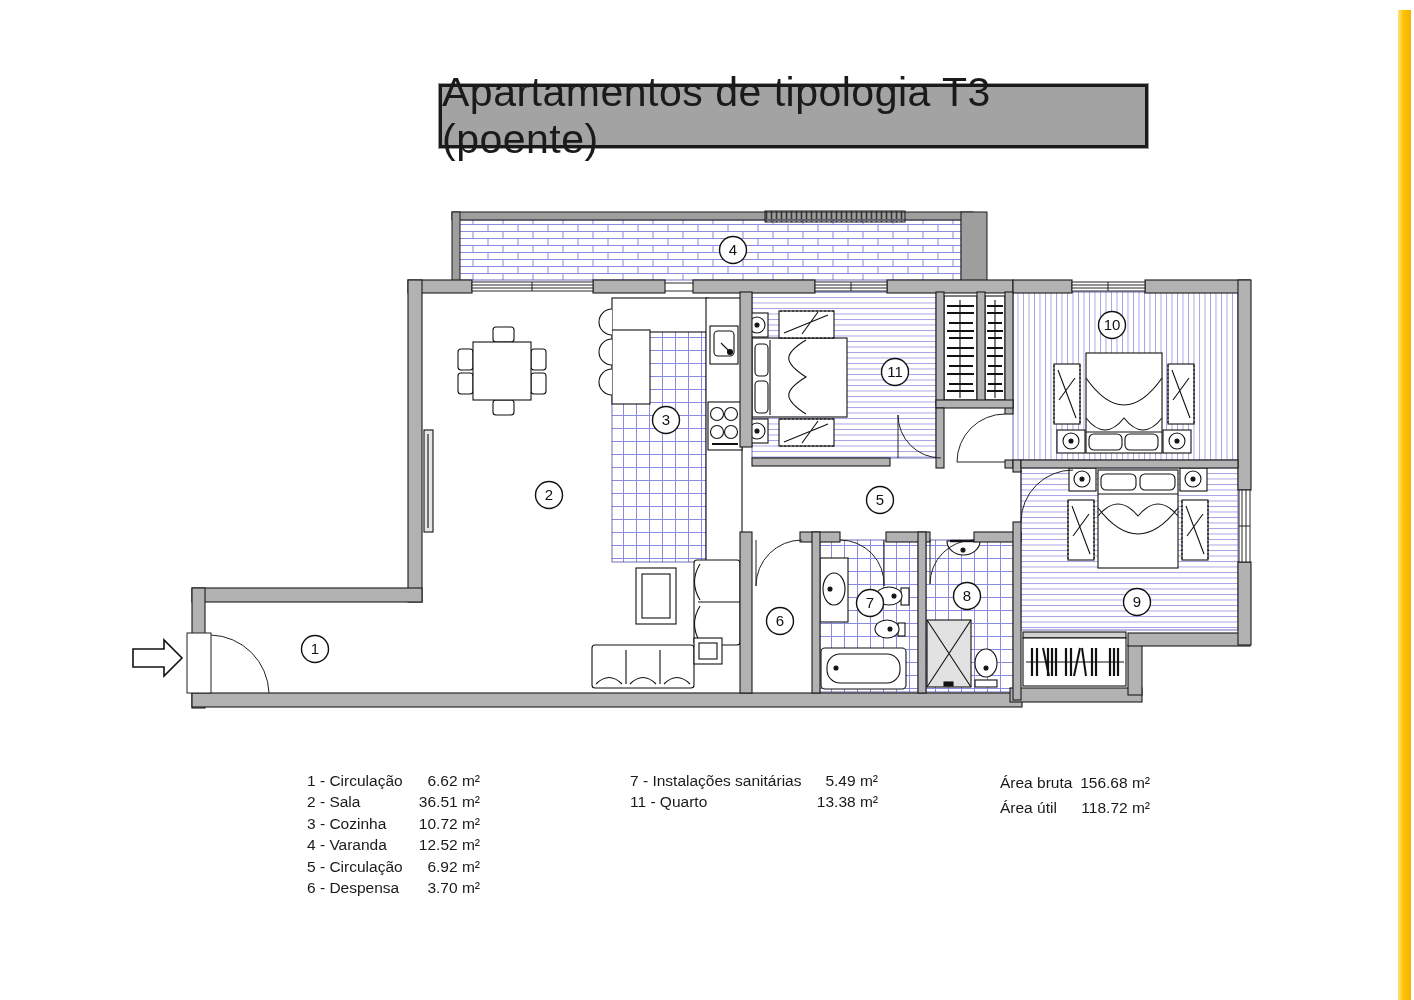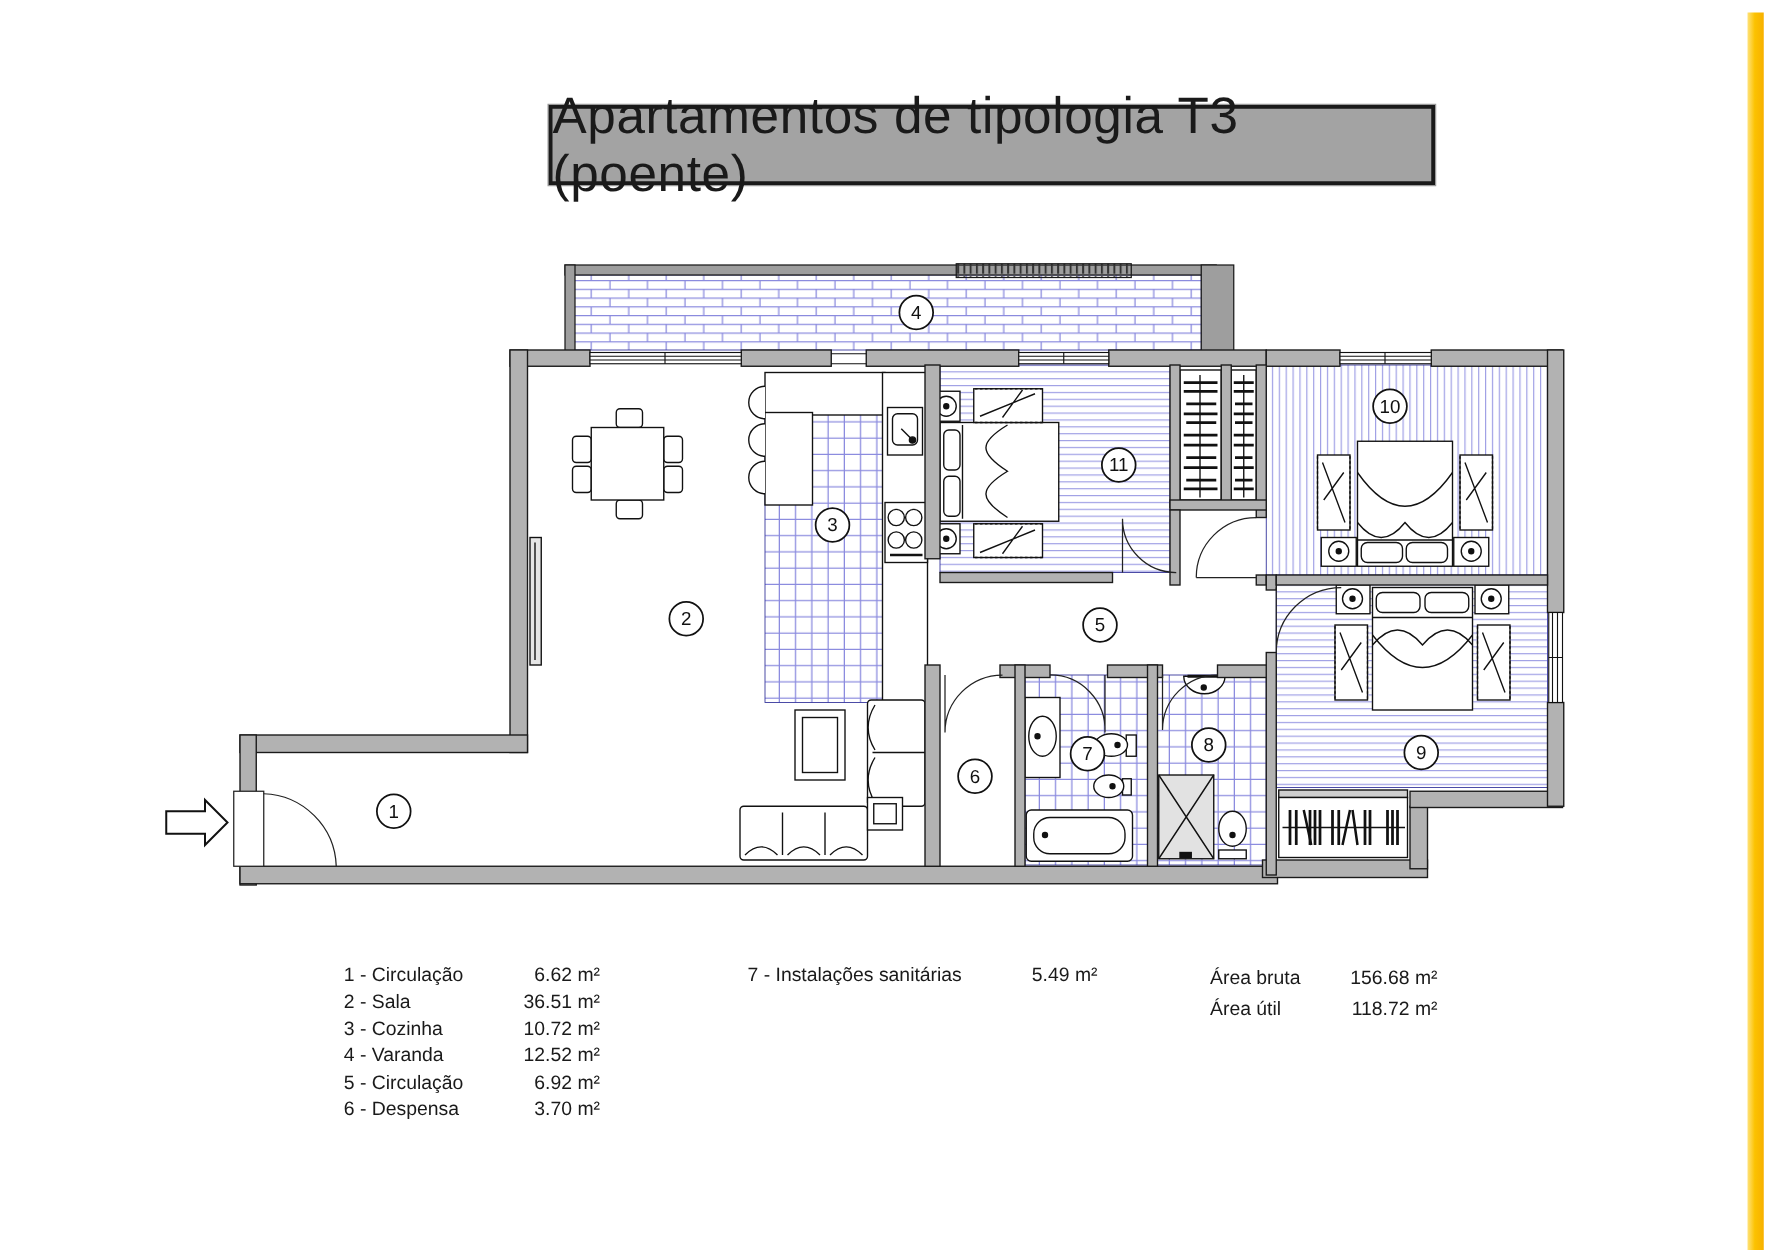--- a/index.html
+++ b/index.html
@@ -7,21 +7,21 @@
   .stage{position:relative;width:1414px;height:1000px;background:#fff;}
   .title-box{position:absolute;left:403px;top:84px;width:703px;height:58px;
     border:3px solid #1a1a1a;box-shadow:0 0 0 1px #9a9a9a;display:flex;align-items:center;justify-content:center;
     font-size:41px;letter-spacing:0.5px;background:#a3a3a3;margin-left:36px;}
   .plan-svg{position:absolute;left:0;top:0;}
   .legend{position:absolute;top:770px;left:0;width:1414px;font-size:15.5px;}
   .lcol{position:absolute;top:0;}
   .c1{left:275px;width:205px;}
   .c2{left:598px;width:280px;}
   .c3{left:968px;width:182px;}
-  .lrow{display:flex;justify-content:space-between;line-height:21.4px;}
+  .lrow{display:flex;justify-content:space-between;line-height:21.4px;margin-left:32px;}
   .c3 .lrow{line-height:25px;}
   .lv{text-align:left;white-space:nowrap;}
   .accent-stripe{position:absolute;left:1398px;top:10px;width:13px;height:990px;
     background:linear-gradient(90deg,#ffe27a 0%,#fcc200 45%,#f7b000 100%);}
   svg text{font-family:"Liberation Sans","DejaVu Sans",sans-serif;}
 </style>
 </head>
 <body>
 
 <div class="stage">
@@ -432,20 +432,24 @@
       <div class="lrow">
           <span class="ll">6 - Despensa</span>
           <span class="lv">3.70 m²</span>
         </div>
     </div>
     <div class="lcol c2">
       <div class="lrow">
           <span class="ll">7 - Instalações sanitárias</span>
           <span class="lv">5.49 m²</span>
         </div>
+      <div class="lrow">
+          <span class="ll">11 - Quarto</span>
+          <span class="lv">13.38 m²</span>
+        </div>
     </div>
     <div class="lcol c3">
       <div class="lrow">
           <span class="ll">Área bruta</span>
           <span class="lv">156.68 m²</span>
         </div>
       <div class="lrow">
           <span class="ll">Área útil</span>
           <span class="lv">118.72 m²</span>
         </div>

